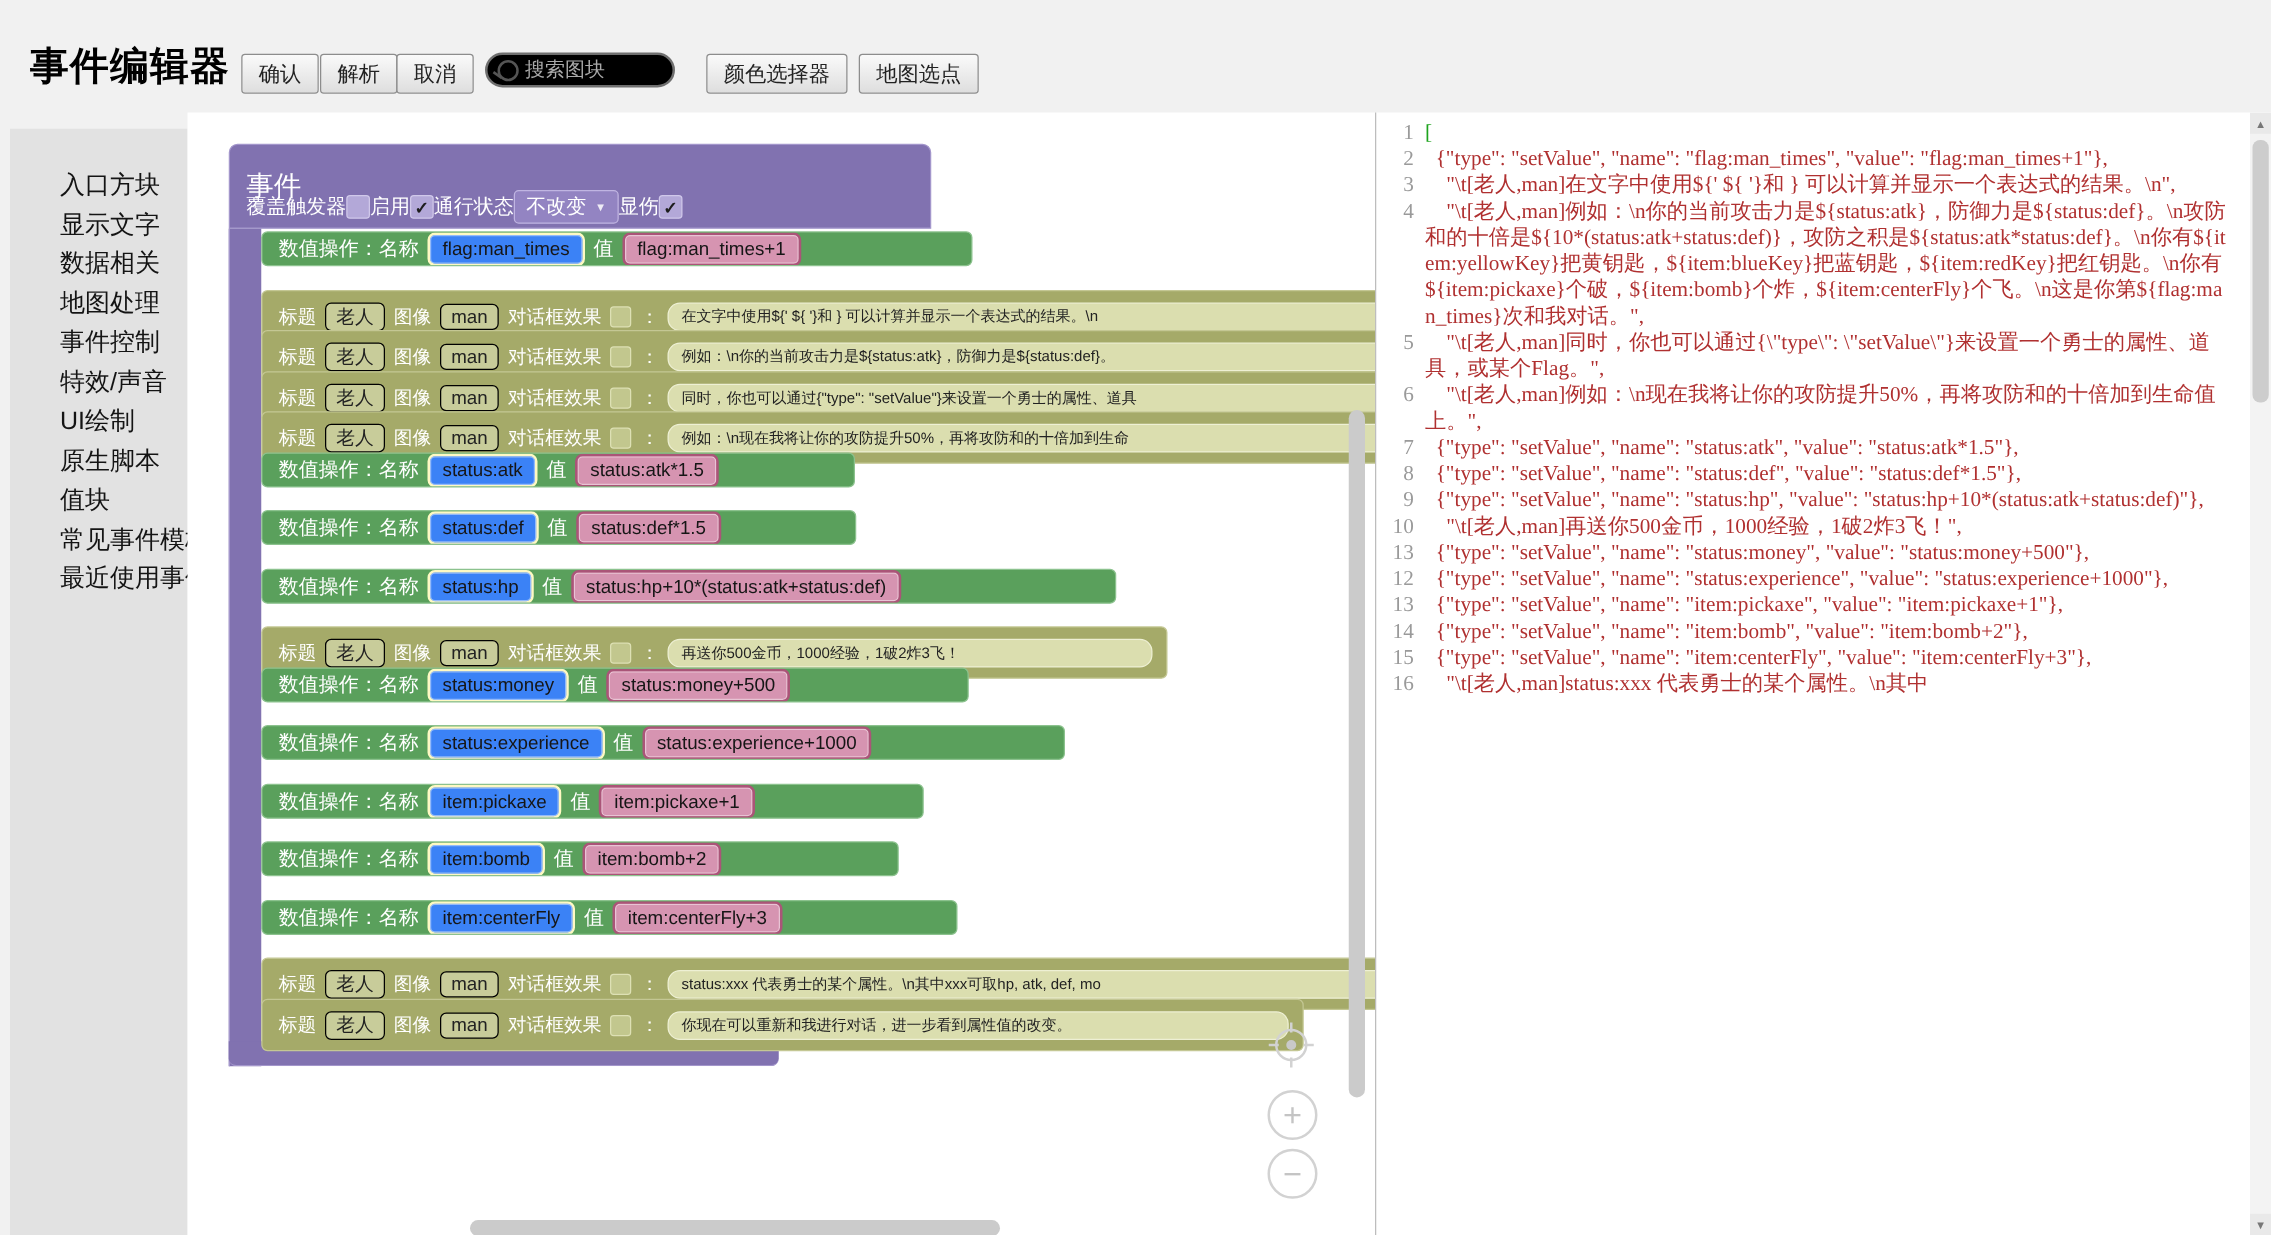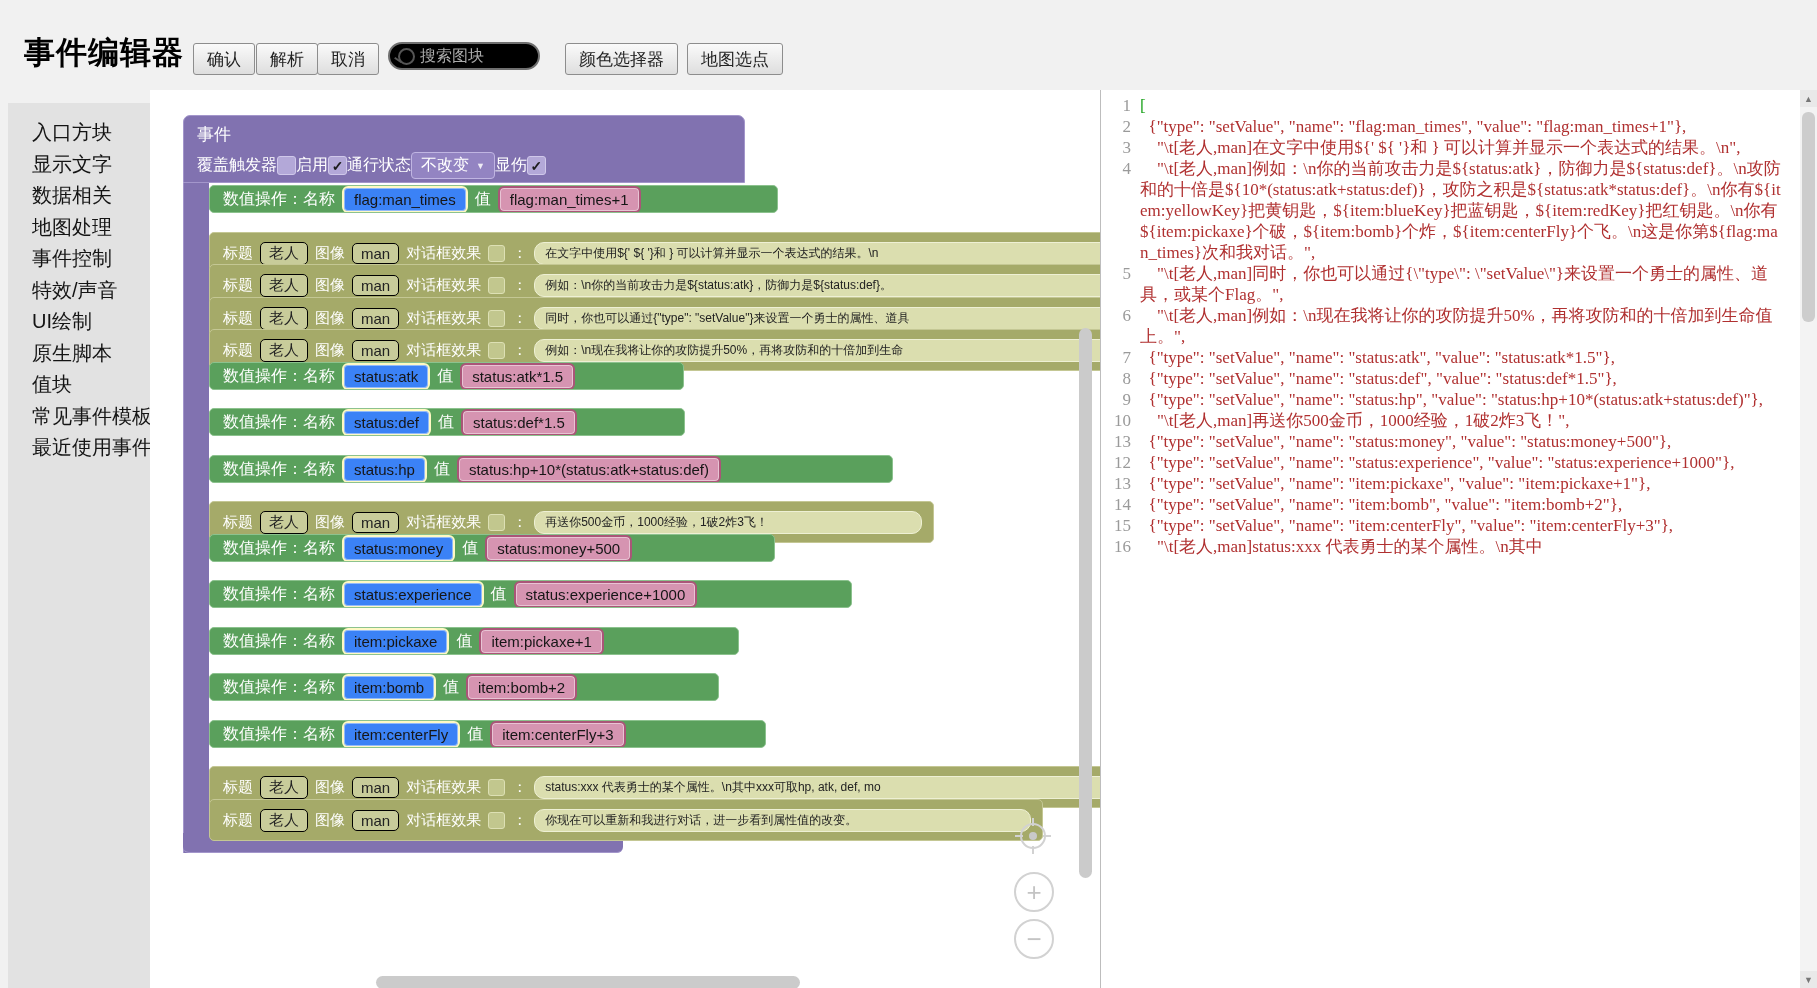--- a/index.html
+++ b/index.html
@@ -11,27 +11,27 @@
   .tb-btn{position:absolute;top:43px;height:30px;padding:0 13px;font-size:17px;color:#222;
           background:linear-gradient(#fafafa,#dedede);border:1px solid #8d8d8d;border-radius:3px;
           display:flex;align-items:center;justify-content:center;cursor:default}
   .search-pill{position:absolute;left:388px;top:42px;width:152px;height:28px;border:2px solid #6f6f6f;
           border-radius:15px;background:#000000;display:flex;align-items:center;padding:0 8px;box-sizing:border-box}
   .search-pill .ph{color:#a9a9a9;font-size:16px;margin-left:5px}
   .mag{width:13px;height:13px;border:2px solid #555;border-radius:50%;position:relative;flex:0 0 auto}
   .mag::after{content:"";position:absolute;left:-6px;top:9px;width:8px;height:2px;background:#555;transform:rotate(35deg)}
   
   .sidebar{position:absolute;left:8px;top:103px;width:142px;height:885px;background:#e2e2e2}
-  .sidebar ul{list-style:none;margin:0;padding:14px 0 0 24px}
+  .sidebar ul{list-style:none;margin:16px;padding:14px 0 0 24px}
   .sidebar li{font-size:20px;line-height:31.5px;color:#141414;white-space:nowrap;cursor:default}
   
   .workspace{position:absolute;left:150px;top:90px;width:950px;height:898px;background:#fff;overflow:hidden}
   .ev-header{position:absolute;left:33px;top:25px;width:562px;height:68px;background:#8172b0;
              border:1px solid #a396cb;border-radius:7px 7px 0 0;box-sizing:border-box;color:#fff}
-  .ev-title{position:absolute;left:13px;top:7px;font-size:17px}
+  .ev-title{position:absolute;left:13px;top:18px;font-size:22px}
   .ev-row2{position:absolute;left:13px;top:36px;display:flex;align-items:center;gap:0;font-size:16px;white-space:nowrap}
   .ev-spine{position:absolute;left:33px;top:93px;width:26px;height:670px;background:#8172b0;border-left:1px solid #a396cb;box-sizing:border-box}
   .ev-bottom{position:absolute;left:33px;top:743px;width:440px;height:20px;background:#8172b0;border-radius:0 6px 6px 6px;border-bottom:1px solid #a396cb;box-sizing:border-box}
   .chk{width:17px;height:17px;background:#b3a8d8;border:1px solid #d0c8ea;border-radius:3px;
        display:flex;align-items:center;justify-content:center;font-size:14px;font-weight:bold;color:#1d1d1d}
   .dropdown{background:#9384c2;border:1px solid #c0b5e2;border-radius:4px;padding:2px 9px;display:flex;align-items:center;gap:7px;color:#fff}
   .dropdown .arr{font-size:9px;opacity:.85}
   
   .blk{position:absolute;left:59px;border-radius:5px;display:flex;align-items:center;gap:7px;
        padding:0 11px 0 13px;box-sizing:border-box;color:#fff;white-space:nowrap;overflow:hidden}

